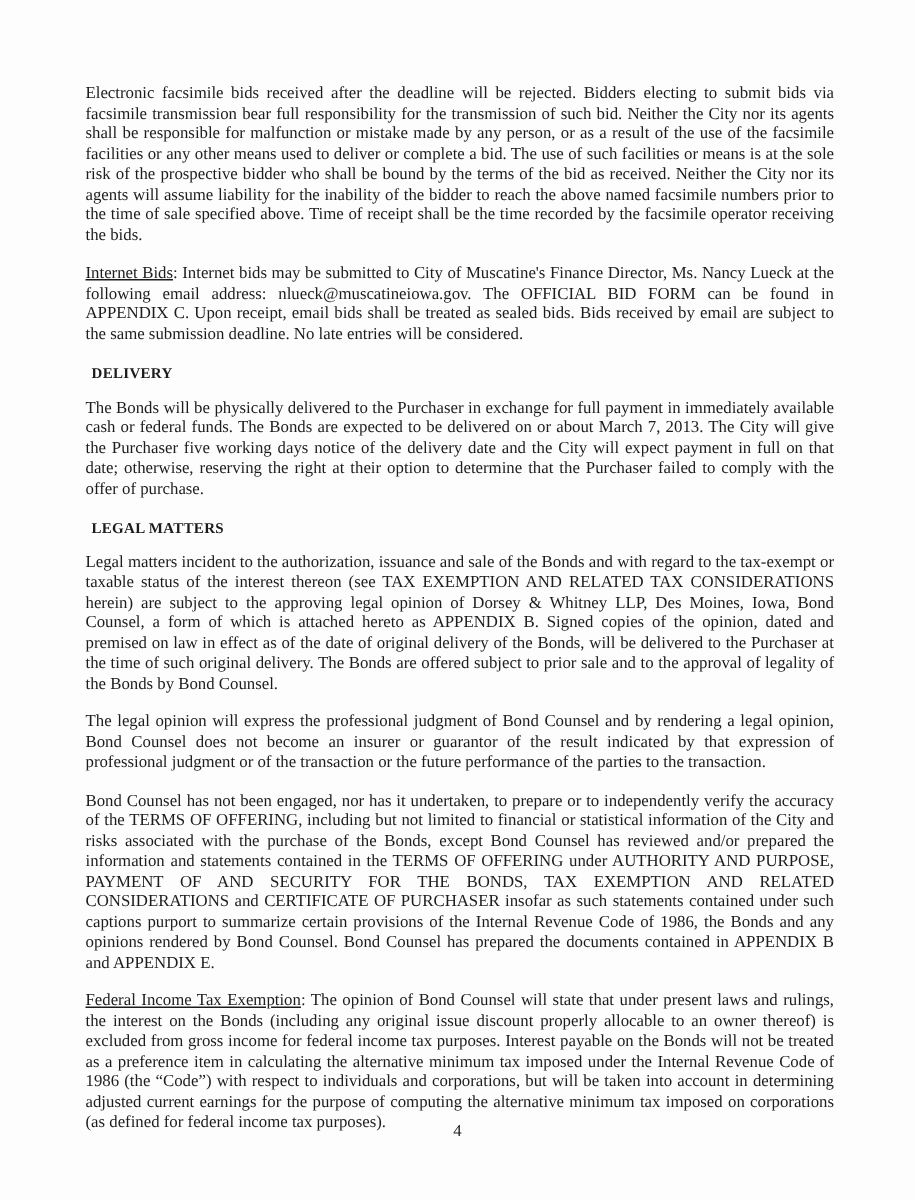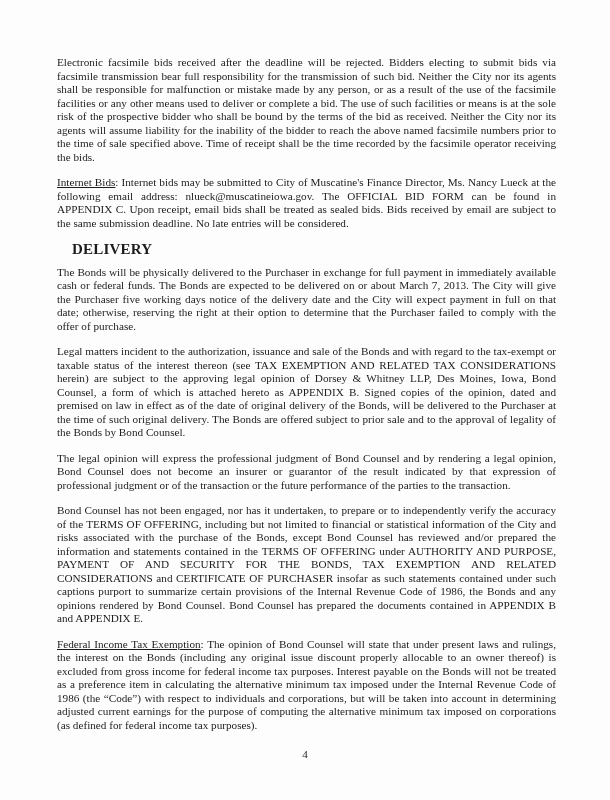--- a/index.html
+++ b/index.html
@@ -27,24 +27,24 @@
     width: 499px;
   }
   .para {
     font-size: 11.2px;
     line-height: 13.5px;
     text-align: justify;
     margin: 0 0 12px 0;
     font-family: Liberation Serif, serif;
   }
   .heading {
-    font-size: 15px;
+    font-size: 10px;
     line-height: 13.5px;
     font-weight: bold;
-    margin: 13px 0 9px 15px;
+    margin: 13px 0 9px 4px;
     letter-spacing: 0.2px;
   }
   .runin-label {
     text-decoration: underline;
   }
   .page-number {
     position: absolute;
     left: 0;
     top: 748px;
     width: 610px;
@@ -60,20 +60,21 @@
   <div class="content">
 
     <p class="para">Electronic facsimile bids received after the deadline will be rejected.  Bidders electing to submit bids via facsimile transmission bear full responsibility for the transmission of such bid.  Neither the City nor its agents shall be responsible for malfunction or mistake made by any person, or as a result of the use of the facsimile facilities or any other means used to deliver or complete a bid.  The use of such facilities or means is at the sole risk of the prospective bidder who shall be bound by the terms of the bid as received.  Neither the City nor its agents will assume liability for the inability of the bidder to reach the above named facsimile numbers prior to the time of sale specified above.  Time of receipt shall be the time recorded by the facsimile operator receiving the bids.</p>
 
     <p class="para"><span class="runin-label">Internet Bids</span><span>:  Internet bids may be submitted to City of Muscatine's Finance Director, Ms. Nancy Lueck at the following email address:  nlueck@muscatineiowa.gov.  The OFFICIAL BID FORM can be found in APPENDIX C.  Upon receipt, email bids shall be treated as sealed bids.  Bids received by email are subject to the same submission deadline.  No late entries will be considered.</span></p>
 
     <h2 class="heading">DELIVERY</h2>
 
     <p class="para">The Bonds will be physically delivered to the Purchaser in exchange for full payment in immediately available cash or federal funds.  The Bonds are expected to be delivered on or about March 7, 2013.  The City will give the Purchaser five working days notice of the delivery date and the City will expect payment in full on that date; otherwise, reserving the right at their option to determine that the Purchaser failed to comply with the offer of purchase.</p>
 
+    <h2 class="heading">LEGAL MATTERS</h2>
 
     <p class="para">Legal matters incident to the authorization, issuance and sale of the Bonds and with regard to the tax-exempt or taxable status of the interest thereon (see TAX EXEMPTION AND RELATED TAX CONSIDERATIONS herein) are subject to the approving legal opinion of Dorsey &amp; Whitney LLP, Des Moines, Iowa, Bond Counsel, a form of which is attached hereto as APPENDIX B.  Signed copies of the opinion, dated and premised on law in effect as of the date of original delivery of the Bonds, will be delivered to the Purchaser at the time of such original delivery.  The Bonds are offered subject to prior sale and to the approval of legality of the Bonds by Bond Counsel.</p>
 
     <p class="para">The legal opinion will express the professional judgment of Bond Counsel and by rendering a legal opinion, Bond Counsel does not become an insurer or guarantor of the result indicated by that expression of professional judgment or of the transaction or the future performance of the parties to the transaction.</p>
 
     <p class="para">Bond Counsel has not been engaged, nor has it undertaken, to prepare or to independently verify the accuracy of the TERMS OF OFFERING, including but not limited to financial or statistical information of the City and risks associated with the purchase of the Bonds, except Bond Counsel has reviewed and/or prepared the information and statements contained in the TERMS OF OFFERING under AUTHORITY AND PURPOSE, PAYMENT OF AND SECURITY FOR THE BONDS, TAX EXEMPTION AND RELATED CONSIDERATIONS and CERTIFICATE OF PURCHASER insofar as such statements contained under such captions purport to summarize certain provisions of the Internal Revenue Code of 1986, the Bonds and any opinions rendered by Bond Counsel.  Bond Counsel has prepared the documents contained in APPENDIX B and APPENDIX E.</p>
 
 
     <p class="para"><span class="runin-label">Federal Income Tax Exemption</span><span>:  The opinion of Bond Counsel will state that under present laws and rulings, the interest on the Bonds (including any original issue discount properly allocable to an owner thereof) is excluded from gross income for federal income tax purposes.  Interest payable on the Bonds will not be treated as a preference item in calculating the alternative minimum tax imposed under the Internal Revenue Code of 1986 (the “Code”) with respect to individuals and corporations, but will be taken into account in determining adjusted current earnings for the purpose of computing the alternative minimum tax imposed on corporations (as defined for federal income tax purposes).</span></p>
 

